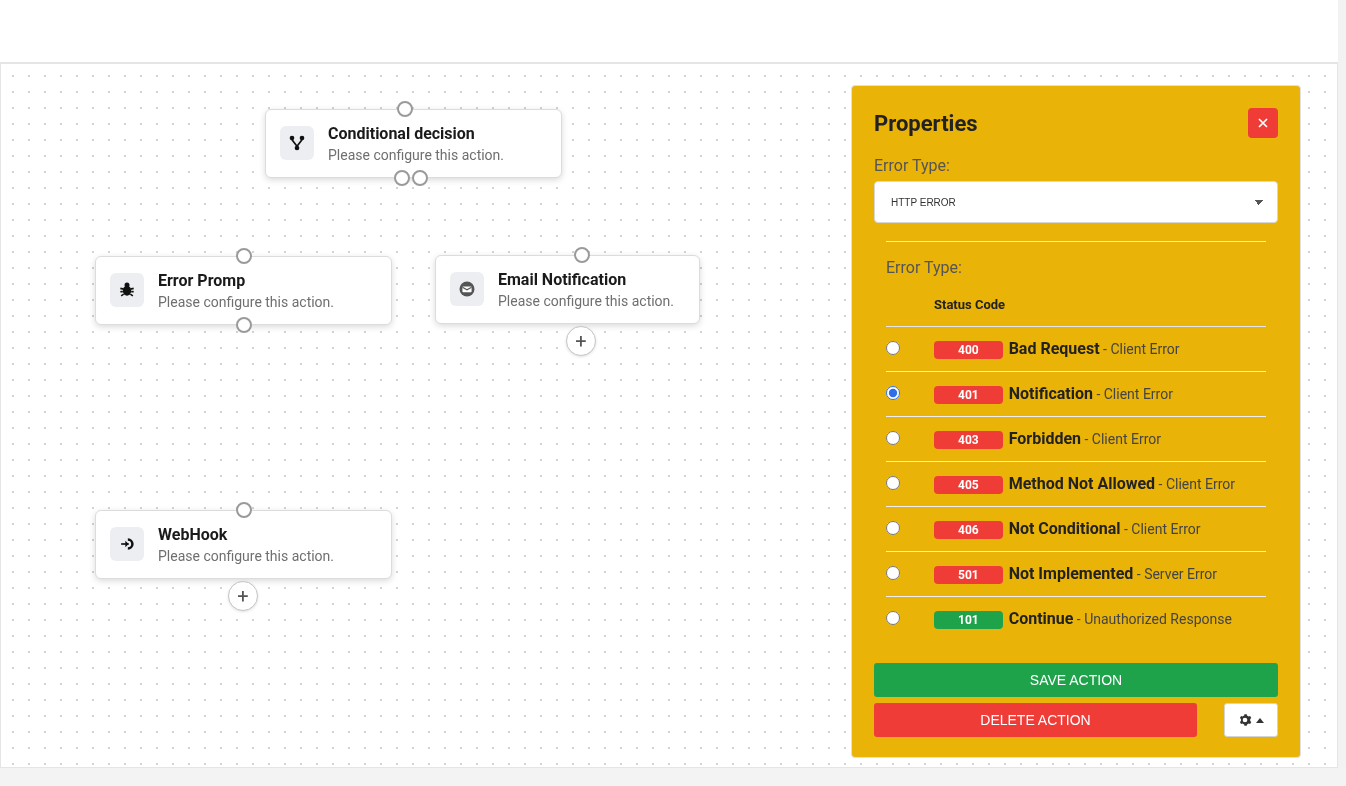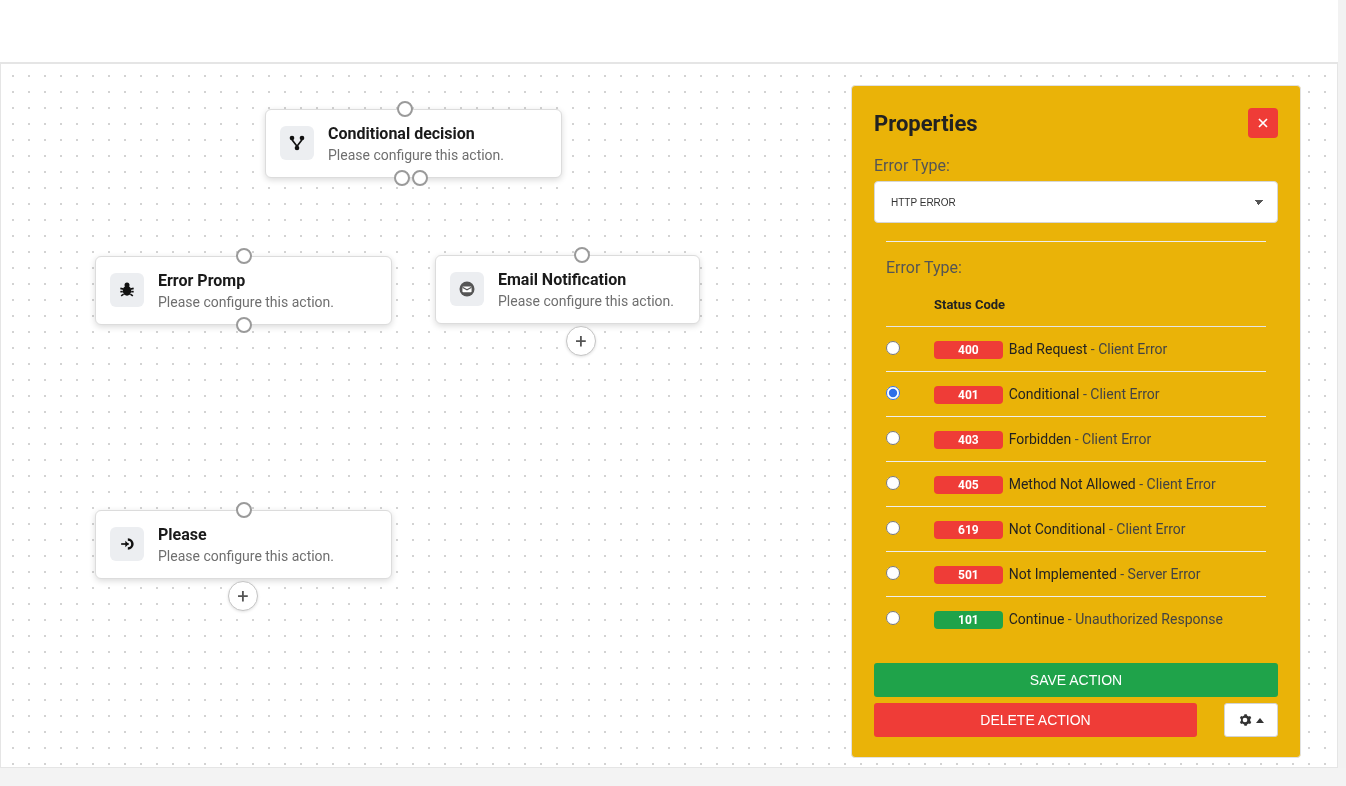--- a/index.html
+++ b/index.html
@@ -190,21 +190,21 @@
   display:inline-block;
   padding: 2px 24px;
   border-radius: 4px;
   color:#fff;
   font-weight:700;
   font-size: 12px;
   margin-right: 6px;
 }
 .bred { background:#ef3c37; }
 .bgreen { background:#1fa34a; }
-.stname { font-weight:400; font-size:14px; color:#222; }
+.stname { font-weight:700; font-size:16px; color:#222; }
 .sttail { font-size:14px; color:#444; }
 
 .actions {
   margin-top: 22px;
 }
 .btn {
   width:100%;
   height: 34px;
   border-radius:3px;
   color:#fff;
@@ -312,21 +312,21 @@
 
   <div class="node" style="left:94px; top:446px; width:297px;">
     <div class="iconbox">
       <svg viewBox="0 0 24 24">
           <path d="M13 5a7 7 0 0 1 0 14 v-3 a4 4 0 0 0 0-8 z" fill="#111"></path>
           <path d="M5 12 h9" stroke="#111" stroke-width="2"></path>
           <path d="M10 8 l4 4 l-4 4" fill="#111"></path>
         </svg>
     </div>
     <div>
-      <div class="title">Please</div>
+      <div class="title">WebHook</div>
       <div class="sub">Please configure this action.</div>
     </div>
     <div class="port" style="left:140px; top:-9px;"></div>
   </div>
   <div class="addbtn" style="left:227px; top:517px;">+</div>
 
 </div>
 
 <div class="panel">
   <div class="panel-head">
@@ -353,33 +353,33 @@
       <div class="colname">Status Code</div>
     </div>
 
     <div id="status-rows">
         <label class="row">
           <div class="colradio"><input type="radio" name="statuscode" style=""></div>
           <div style="flex: 1 1 0%;"><span class="badge bred">400</span><span class="stname">Bad Request</span><span class="sttail"> - Client Error</span></div>
         </label>
         <label class="row">
           <div class="colradio"><input type="radio" name="statuscode" checked="" style=""></div>
-          <div style="flex: 1 1 0%;"><span class="badge bred">401</span><span class="stname">Conditional</span><span class="sttail"> - Client Error</span></div>
+          <div style="flex: 1 1 0%;"><span class="badge bred">401</span><span class="stname">Notification</span><span class="sttail"> - Client Error</span></div>
         </label>
         <label class="row">
           <div class="colradio"><input type="radio" name="statuscode" style=""></div>
           <div style="flex: 1 1 0%;"><span class="badge bred">403</span><span class="stname">Forbidden</span><span class="sttail"> - Client Error</span></div>
         </label>
         <label class="row">
           <div class="colradio"><input type="radio" name="statuscode" style=""></div>
           <div style="flex: 1 1 0%;"><span class="badge bred">405</span><span class="stname">Method Not Allowed</span><span class="sttail"> - Client Error</span></div>
         </label>
         <label class="row">
           <div class="colradio"><input type="radio" name="statuscode" style=""></div>
-          <div style="flex: 1 1 0%;"><span class="badge bred">619</span><span class="stname">Not Conditional</span><span class="sttail"> - Client Error</span></div>
+          <div style="flex: 1 1 0%;"><span class="badge bred">406</span><span class="stname">Not Conditional</span><span class="sttail"> - Client Error</span></div>
         </label>
         <label class="row">
           <div class="colradio"><input type="radio" name="statuscode" style=""></div>
           <div style="flex: 1 1 0%;"><span class="badge bred">501</span><span class="stname">Not Implemented</span><span class="sttail"> - Server Error</span></div>
         </label>
         <label class="row">
           <div class="colradio"><input type="radio" name="statuscode" style=""></div>
           <div style="flex: 1 1 0%;"><span class="badge bgreen">101</span><span class="stname">Continue</span><span class="sttail"> - Unauthorized Response</span></div>
         </label>
       </div>

